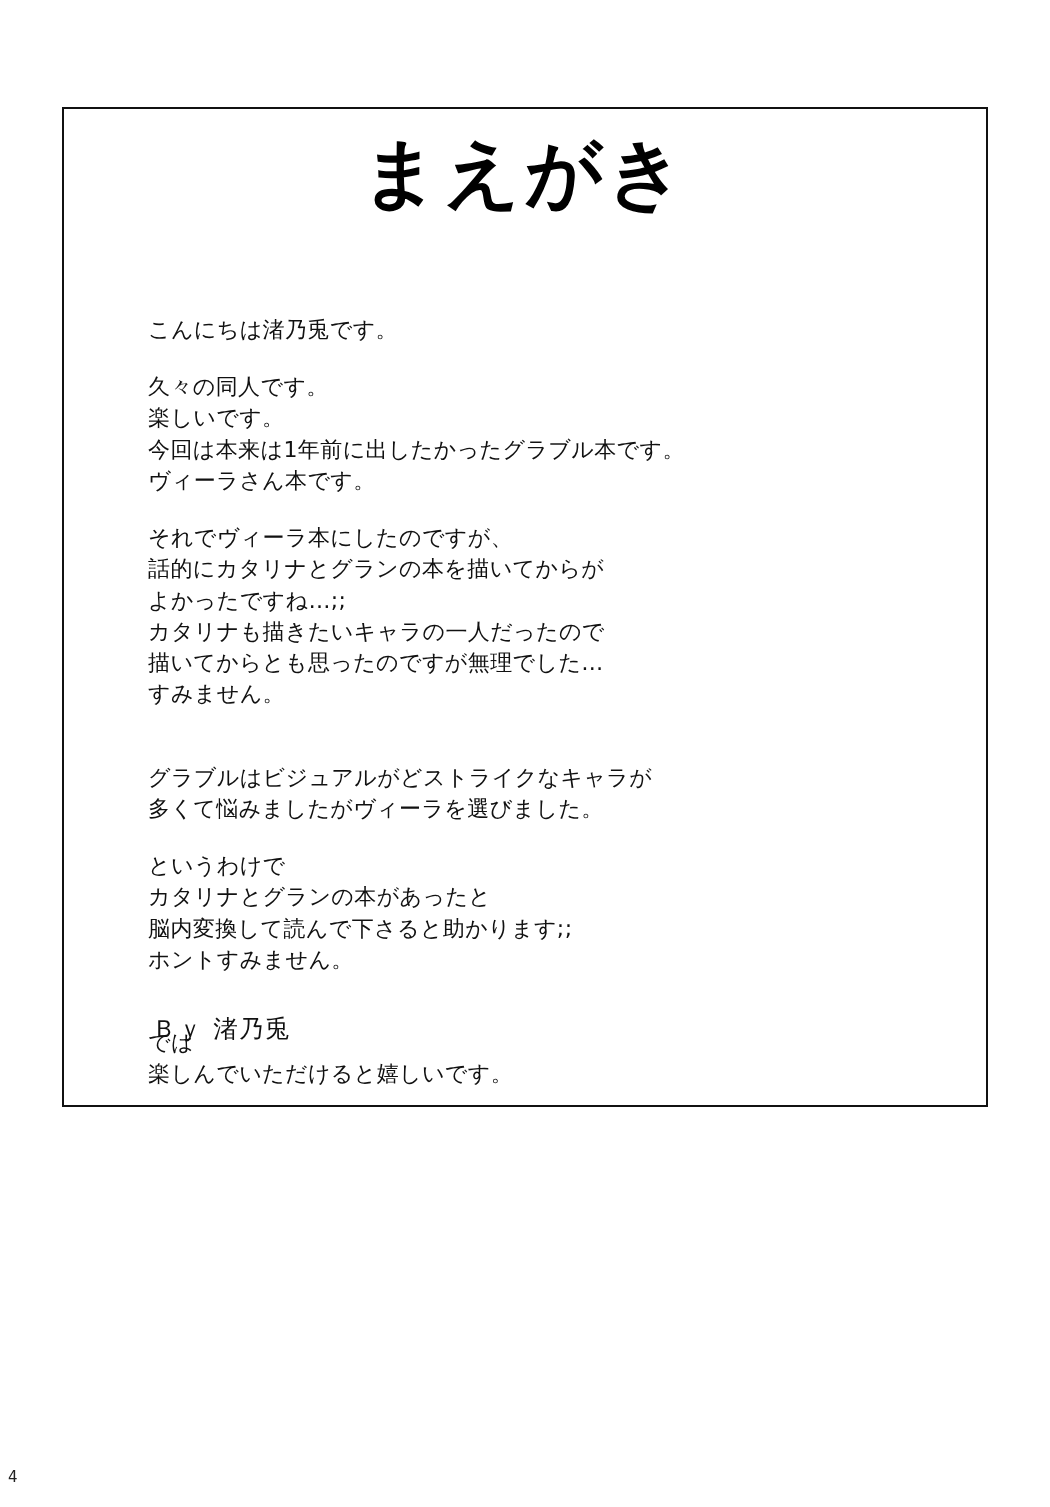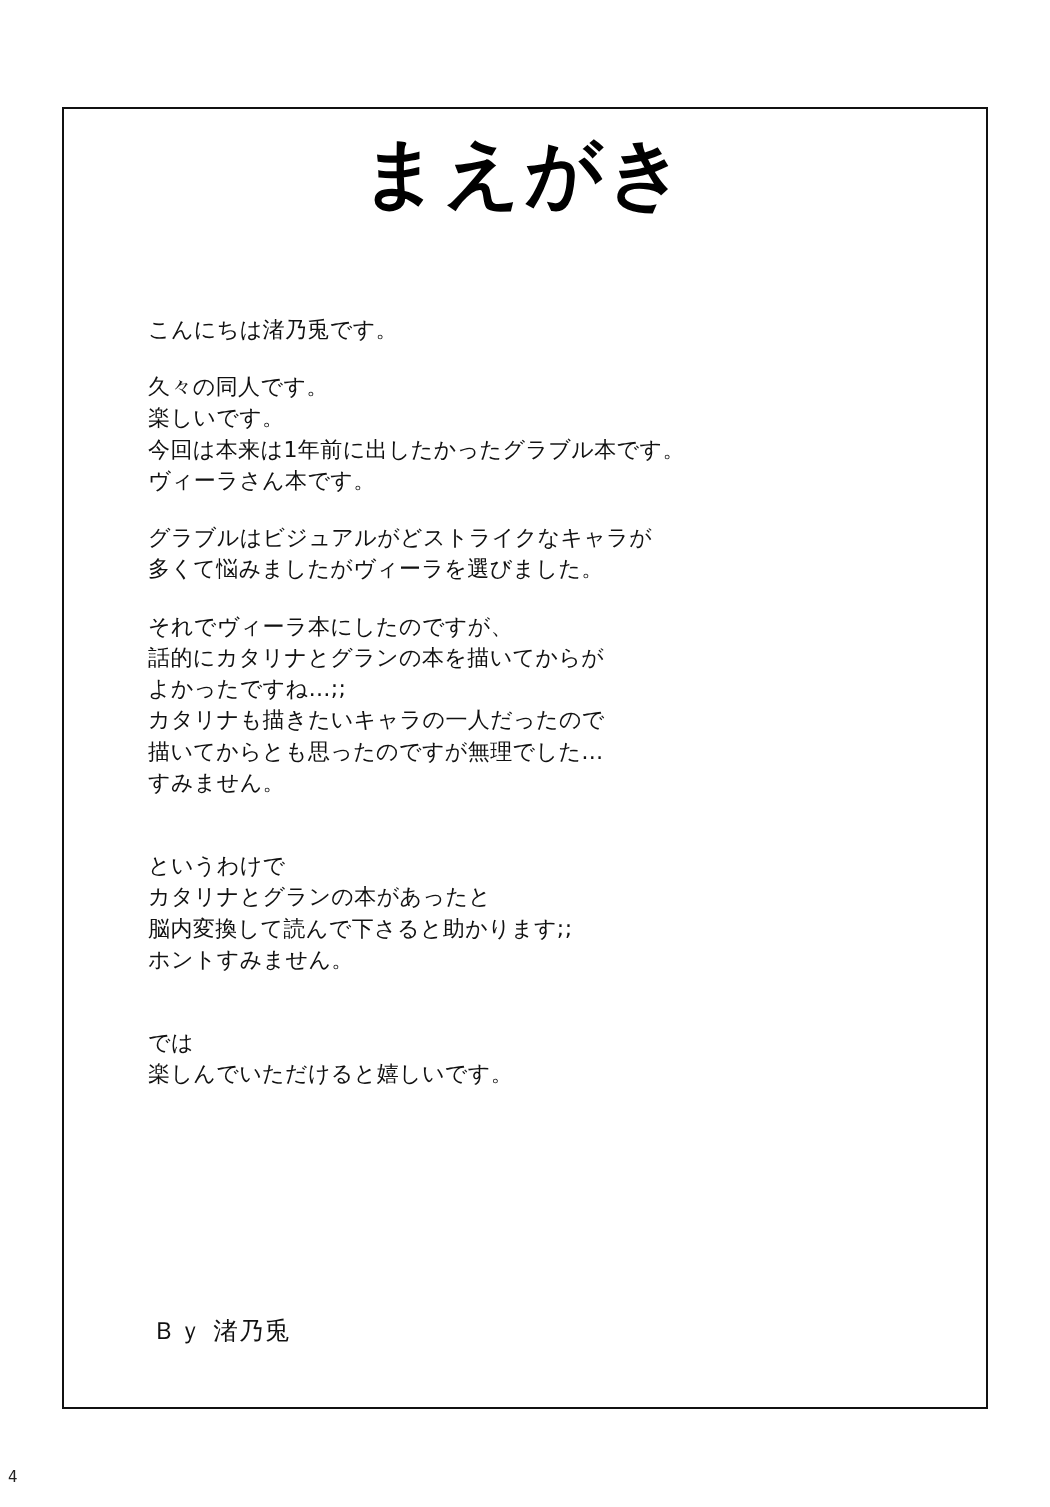--- a/index.html
+++ b/index.html
@@ -15,21 +15,21 @@
     color: #000000;
     overflow: hidden;
   }
 
   
   .page-frame {
     position: absolute;
     left: 62px;
     top: 107px;
     width: 926px;
-    height: 1302px;
+    height: 1000px;
     border: 2px solid #111111;
     box-sizing: border-box;
     background: #ffffff;
   }
 
   
   .doc-title {
     position: absolute;
     left: 0;
     right: 0;
@@ -89,28 +89,28 @@
 <div class="page-frame">
 
   <div class="doc-title">まえがき</div>
 
   <div class="body-text">
     <p class="para">こんにちは渚乃兎です。</p>
     <p class="para">久々の同人です。
 楽しいです。
 今回は本来は1年前に出したかったグラブル本です。
 ヴィーラさん本です。</p>
-    <p class="para">グラブルはビジュアルがどストライクなキャラが
-多くて悩みましたがヴィーラを選びました。</p>
     <p class="para gap-large">それでヴィーラ本にしたのですが、
 話的にカタリナとグランの本を描いてからが
 よかったですね…;;
 カタリナも描きたいキャラの一人だったので
 描いてからとも思ったのですが無理でした…
 すみません。</p>
+    <p class="para">グラブルはビジュアルがどストライクなキャラが
+多くて悩みましたがヴィーラを選びました。</p>
     <p class="para gap-large">というわけで
 カタリナとグランの本があったと
 脳内変換して読んで下さると助かります;;
 ホントすみません。</p>
     <p class="para">では
 楽しんでいただけると嬉しいです。</p>
   </div>
 
   <div class="signature">Ｂｙ 渚乃兎</div>
 

